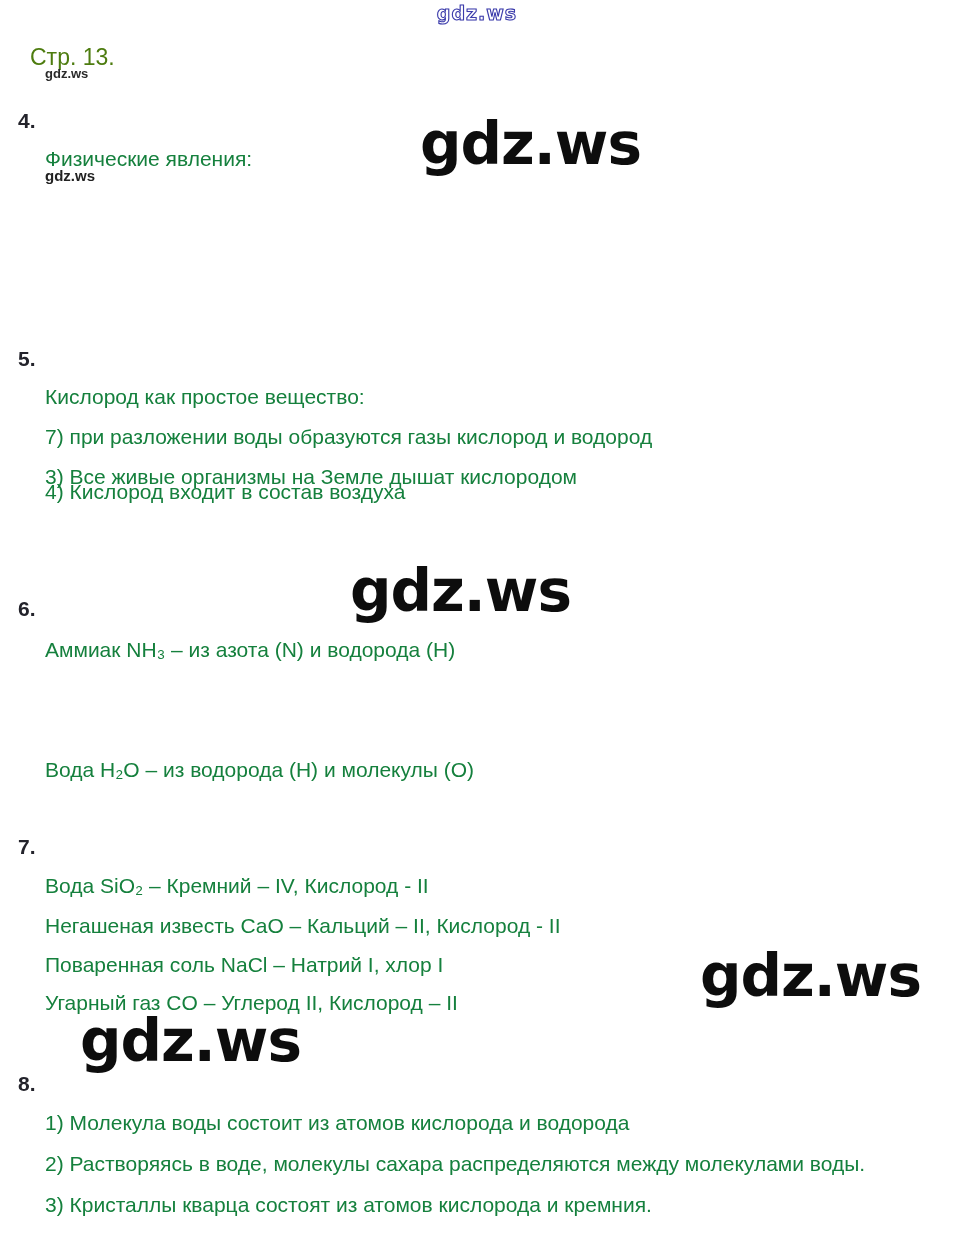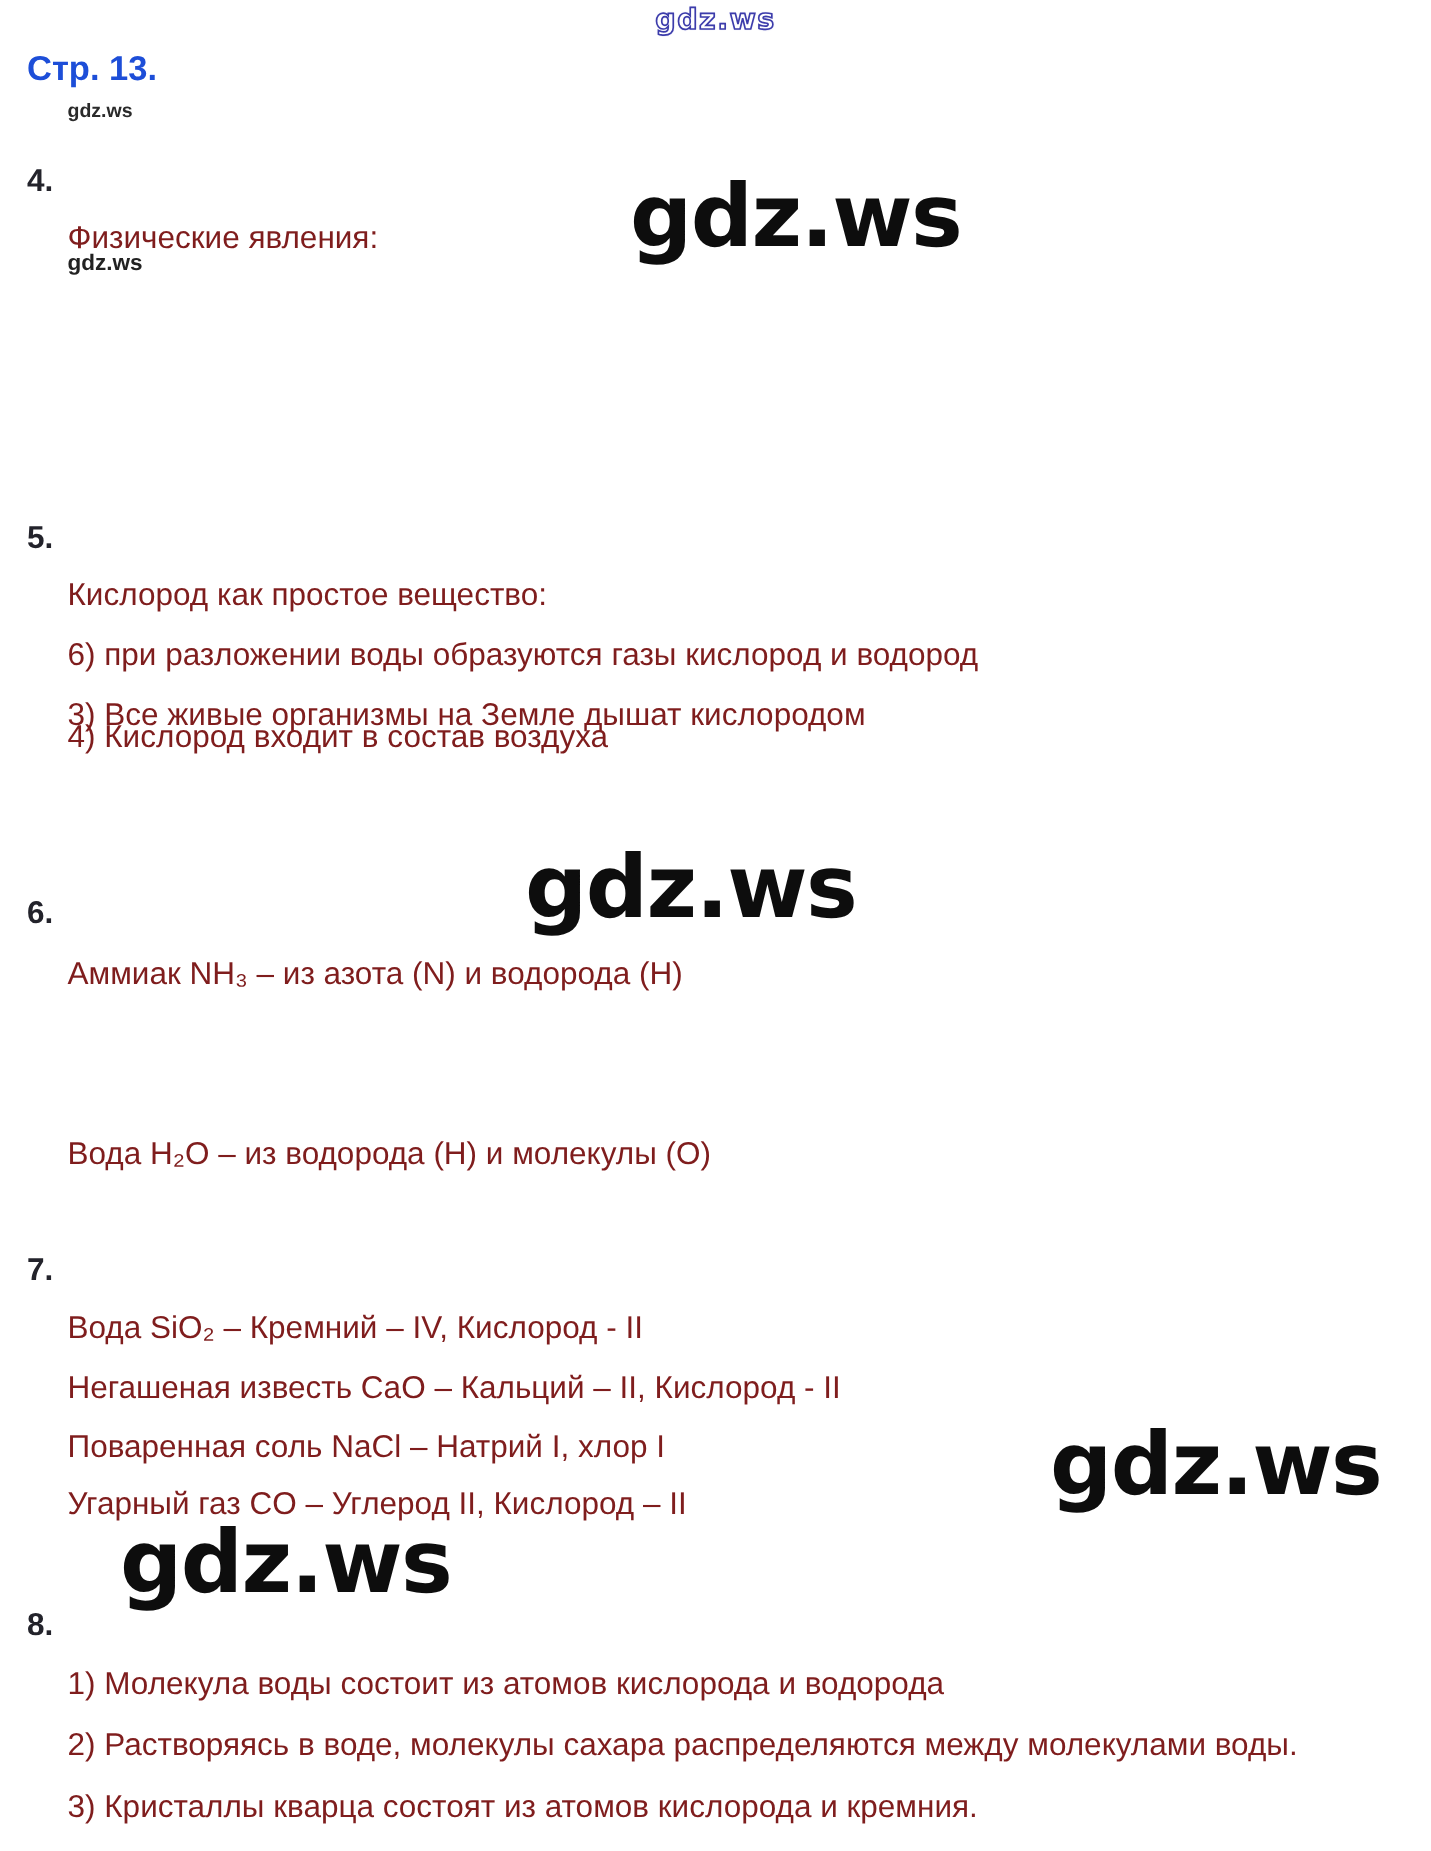--- a/index.html
+++ b/index.html
@@ -13,38 +13,38 @@
   .wm-top{
     position:absolute;top:2px;left:0;width:954px;
     text-align:center;
     font-family:"DejaVu Sans", sans-serif;
     font-size:19px;font-weight:600;letter-spacing:1px;
     color:#ffffff;
     -webkit-text-stroke:1.1px #3c3cab;
     text-shadow:0 0 1px #4a4ab8;
   }
   .page-title{
-    position:absolute;top:31px;left:18px;margin:0;
-    font-size:23px;font-weight:700;color:#1d4ed8;line-height:28px;
+    position:absolute;top:31px;left:18px;margin:12px;
+    font-size:23px;font-weight:400;color:#4d7c0f;line-height:28px;
   }
   .wm-small-1{
     position:absolute;top:66px;left:45px;
     font-size:13px;font-weight:600;color:#2a2a2a;
   }
   .wm-small-2{
     position:absolute;top:167px;left:45px;
     font-size:15px;font-weight:700;color:#222222;
   }
   .sec-num{
     position:absolute;left:18px;
     font-size:21px;font-weight:700;color:#23232b;line-height:26px;
   }
   .line{
     position:absolute;left:45px;
-    font-size:21px;color:#7f1d1d;line-height:26px;
+    font-size:21px;color:#15803d;line-height:26px;
     white-space:pre-wrap;
   }
   .para{
     position:absolute;top:180px;left:18px;width:920px;margin:0;
     font-size:21px;color:#3e3e3e;line-height:40px;
     text-align:justify;text-align-last:left;text-indent:27px;
     word-spacing:2px;
   }
   .wm-big{
     position:absolute;
@@ -64,21 +64,21 @@
 
   <div class="wm-small-1">gdz.ws</div>
 
   <div class="sec-num" style="top:108px">4.</div>
   <div class="line" style="top:146px">Физические явления:</div>
   <div class="wm-small-2">gdz.ws</div>
   <div class="wm-big" style="top:115px;left:420px">gdz.ws</div>
 
   <div class="sec-num" style="top:346px">5.</div>
   <div class="line" style="top:384px">Кислород как простое вещество:</div>
-  <div class="line" style="top:424px">6) при разложении воды образуются газы кислород и водород</div>
+  <div class="line" style="top:424px">7) при разложении воды образуются газы кислород и водород</div>
   <div class="line" style="top:464px">3) Все живые организмы на Земле дышат кислородом</div>
   <div class="line" style="top:479px">4) Кислород входит в состав воздуха</div>
 
   <div class="wm-big" style="top:562px;left:350px">gdz.ws</div>
   <div class="sec-num" style="top:596px">6.</div>
   <div class="line" style="top:637px">Аммиак NH₃ – из азота (N) и водорода (H)</div>
   <div class="line" style="top:757px">Вода H₂O – из водорода (H) и молекулы (O)</div>
 
   <div class="sec-num" style="top:834px">7.</div>
   <div class="line" style="top:873px">Вода SiO₂ – Кремний – IV, Кислород - II</div>

